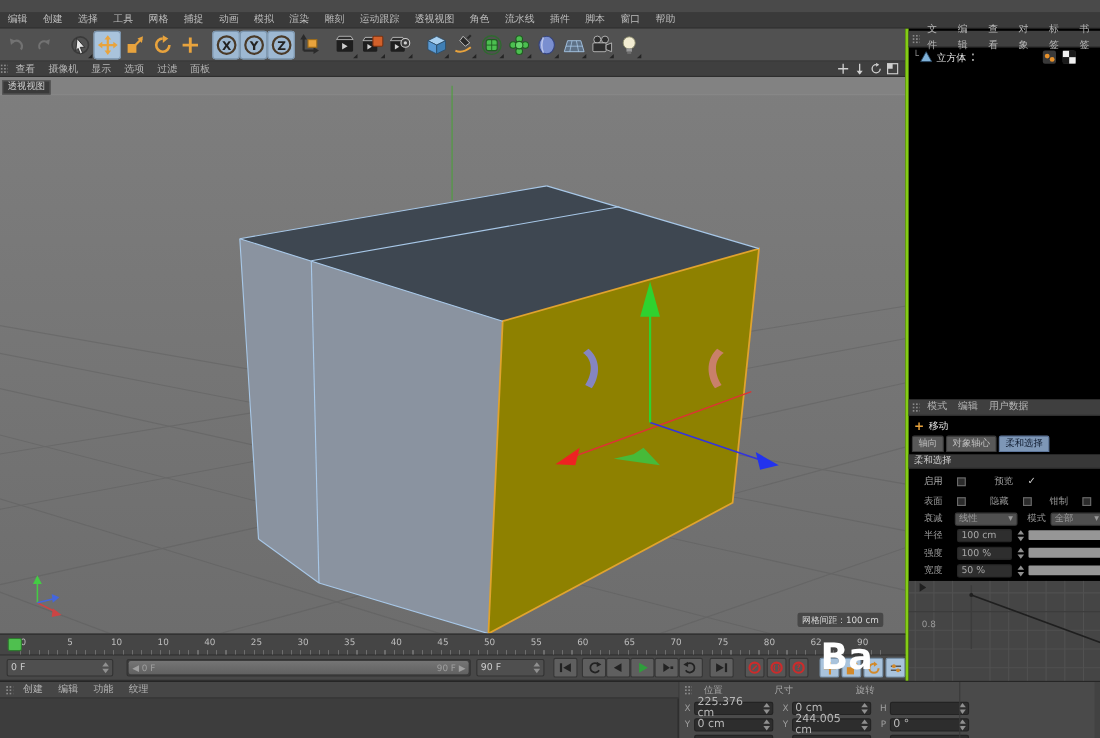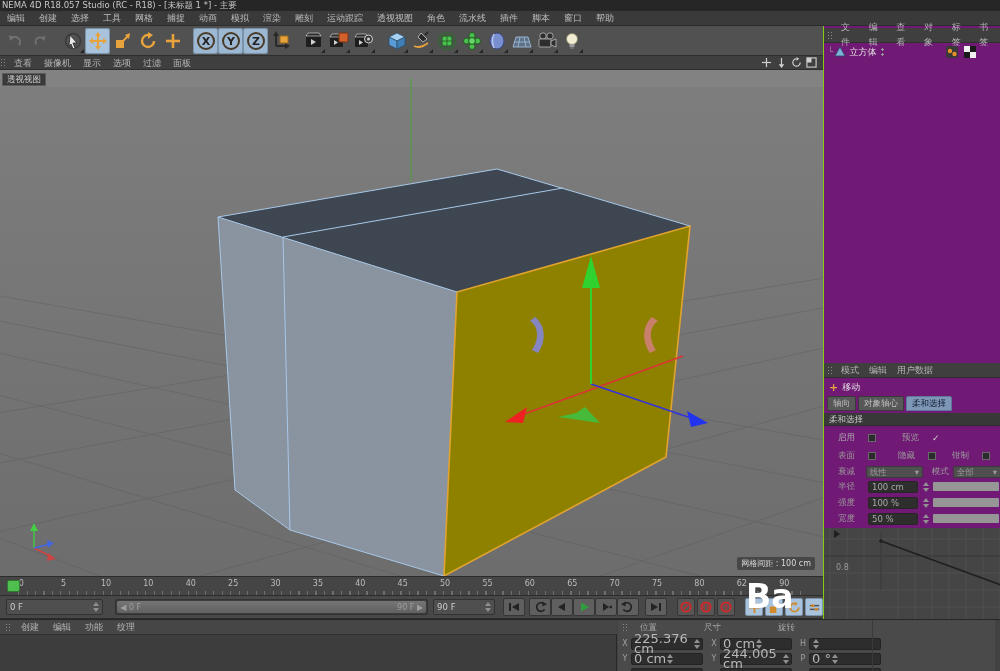--- a/index.html
+++ b/index.html
@@ -26,26 +26,26 @@
 
   
   #vp-menu{position:absolute;left:0;top:56px;width:823px;height:14px;background:#3f3f3f;
     border-bottom:1px solid #2e2e2e;display:flex;align-items:center}
   #vp-menu .menu-item{padding:0 6px;color:#b5b5b5;line-height:14px}
   #vp-nav{margin-left:auto;display:flex;gap:4px;padding-right:6px}
   #vp-nav span{display:flex;align-items:center}
   #viewport{position:absolute;left:0;top:70px;width:823px;height:506px;background:#747474}
   #vp-label{position:absolute;left:2px;top:3px;background:#3a3a3a;border:1px solid #5a5a5a;
     color:#cfcfcf;font-size:8.5px;padding:0 4px;line-height:11px}
-  #grid-label{position:absolute;right:8px;bottom:6px;background:rgba(40,40,40,.55);
+  #grid-label{position:absolute;right:20px;bottom:6px;background:rgba(40,40,40,.55);
     color:#d8d8d8;font-size:8px;padding:1px 4px;border-radius:2px}
 
   
-  #right-panel{position:absolute;left:823px;top:26px;width:177px;height:593px;background:#701a75;
-    border-left:1px solid #84cc16}
+  #right-panel{position:absolute;left:823px;top:26px;width:177px;height:593px;background:#000000;
+    border-left:3px solid #84cc16}
   .pnl-menu{position:absolute;left:0;width:177px;height:15px;background:#3f3f3f;
     border-bottom:1px solid #303030;display:flex;align-items:center;gap:2px;padding-left:3px}
   .pnl-menu .menu-item{padding:0 4px;color:#b5b5b5;line-height:15px}
   .grip{width:7px;height:9px;flex:0 0 auto;background-image:radial-gradient(#8a8a8a .8px,transparent .9px);
     background-size:3px 3px;margin-right:1px}
   #om-row{position:absolute;left:0;top:18px;width:177px;height:16px;display:flex;align-items:center}
   #om-row .tree{color:#909090;margin:0 1px 0 4px}
   #om-row .obj-name{color:#e0e0e0;margin-left:3px}
   .vis-dots{position:absolute;left:56px;top:3px;width:5px;height:10px;
     background-image:radial-gradient(#9a9a9a 1.2px,transparent 1.3px);background-size:5px 5px}
@@ -107,36 +107,35 @@
     border-top:1px solid #262626}
   #mat-panel{position:absolute;left:0;top:0;width:617px;height:52px;background:#3d3d3d;
     border-right:1px solid #282828}
   #mat-menu{position:absolute;left:0;top:0;width:617px;height:15px;background:#464646;
     border-bottom:1px solid #303030;display:flex;align-items:center;gap:2px;padding-left:5px}
   #mat-menu .menu-item{padding:0 6px;color:#b5b5b5;line-height:15px}
   #coord-panel{position:absolute;left:618px;top:0;width:377px;height:52px;background:#4a4a4a}
   #coord-panel .hdr{position:absolute;top:2px;color:#a8a8a8;font-size:8.5px}
   .c-label{position:absolute;color:#a0a0a0;font-size:8px;width:8px;text-align:center}
   .c-box{position:absolute;width:72px;height:12px;background:#2d2d2d;border:1px solid #232323;
-    border-radius:2px;color:#b8b8b8;font-size:13px;line-height:10px;padding:0 2px;display:flex;
-    align-items:center;justify-content:flex-start}
+    border-radius:2px;color:#b8b8b8;font-size:10px;line-height:10px;padding:0 2px;display:flex;
+    align-items:center;justify-content:space-between}
   #coord-divider{position:absolute;left:254px;top:0;bottom:0;width:1px;background:#3a3a3a}
 
   #watermark{position:absolute;left:732px;top:580px;color:#ffffff;font-weight:bold;
     font-size:33px;line-height:34px;z-index:50;pointer-events:none;
     font-family:"DejaVu Sans","Liberation Sans",sans-serif}
   #watermark div:first-child{padding-left:14px}
   svg{display:block}
 </style>
 </head>
 <body>
 
 <div id="app">
 
-  <div id="titlebar">NEMA 4D R18.057 Studio (RC - R18) - [未标题 1 *] - 主要</div>
 
   <div id="menubar">
       <span class="menu-item">编辑</span>
       <span class="menu-item">创建</span>
       <span class="menu-item">选择</span>
       <span class="menu-item">工具</span>
       <span class="menu-item">网格</span>
       <span class="menu-item">捕捉</span>
       <span class="menu-item">动画</span>
       <span class="menu-item">模拟</span>

